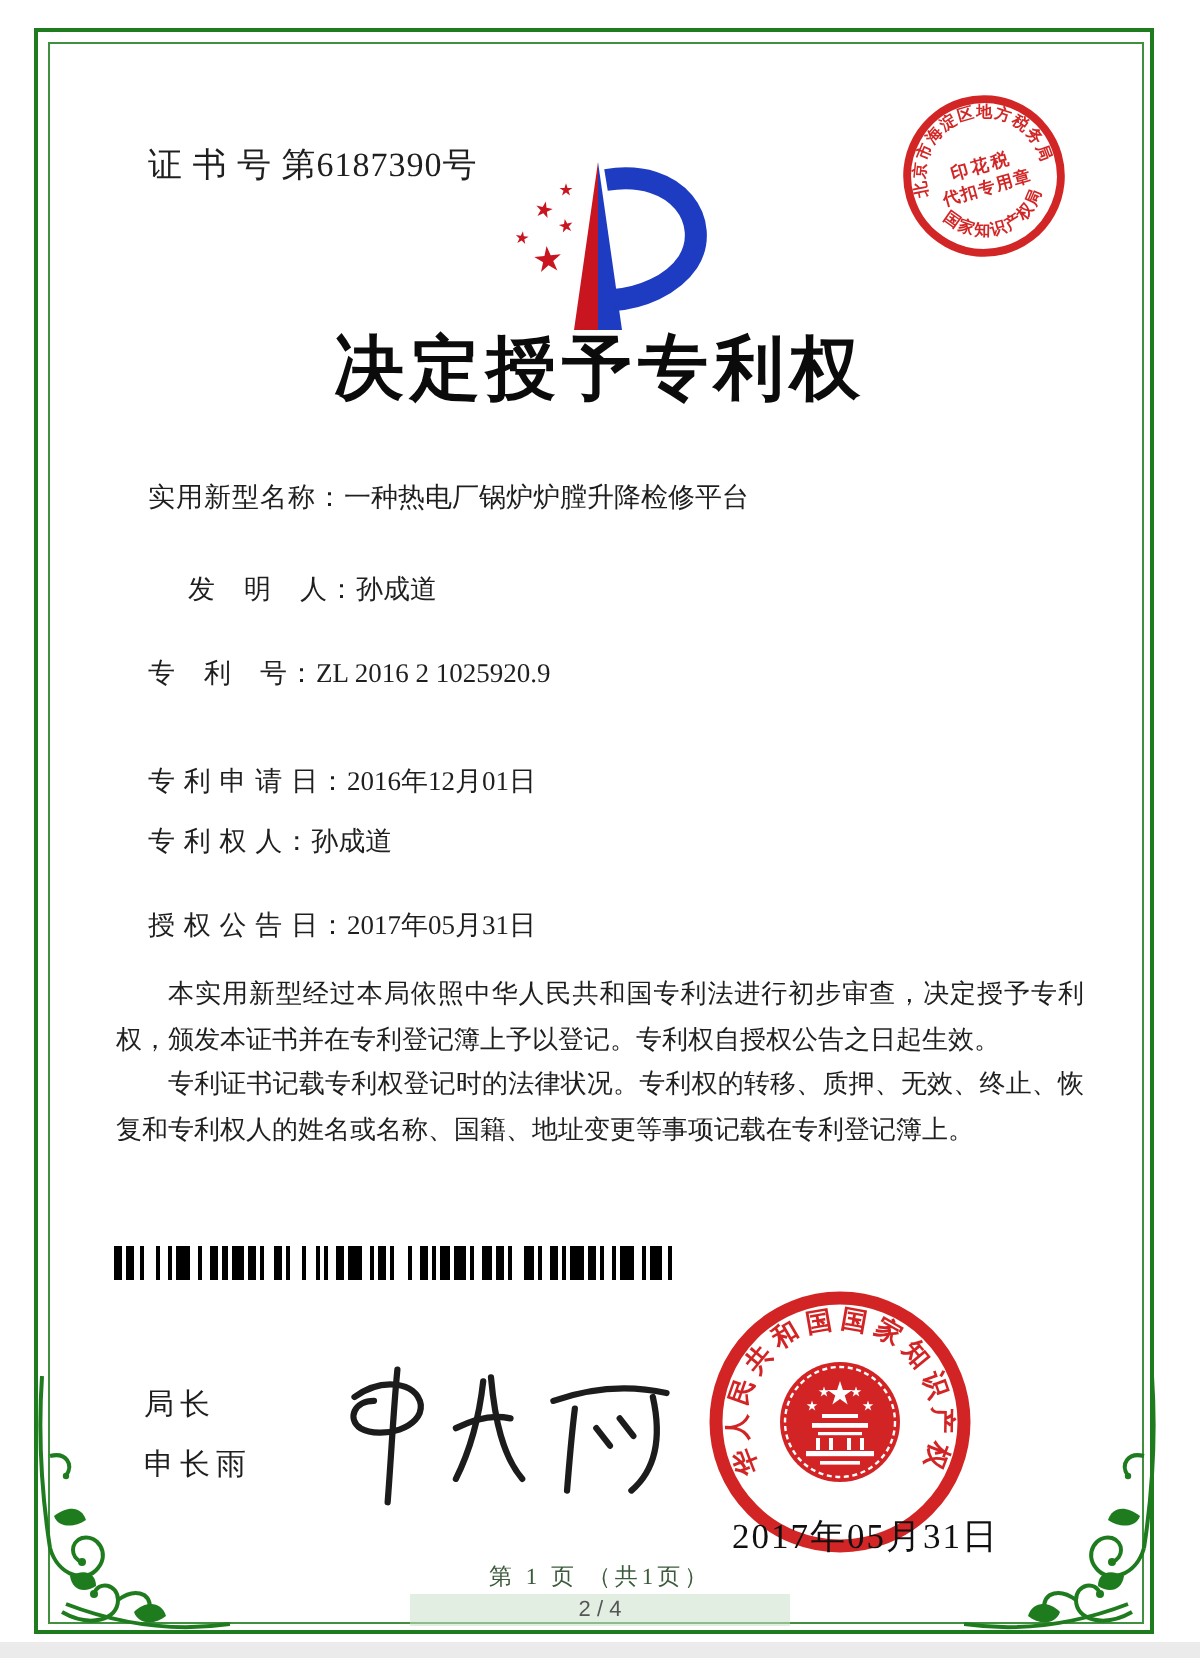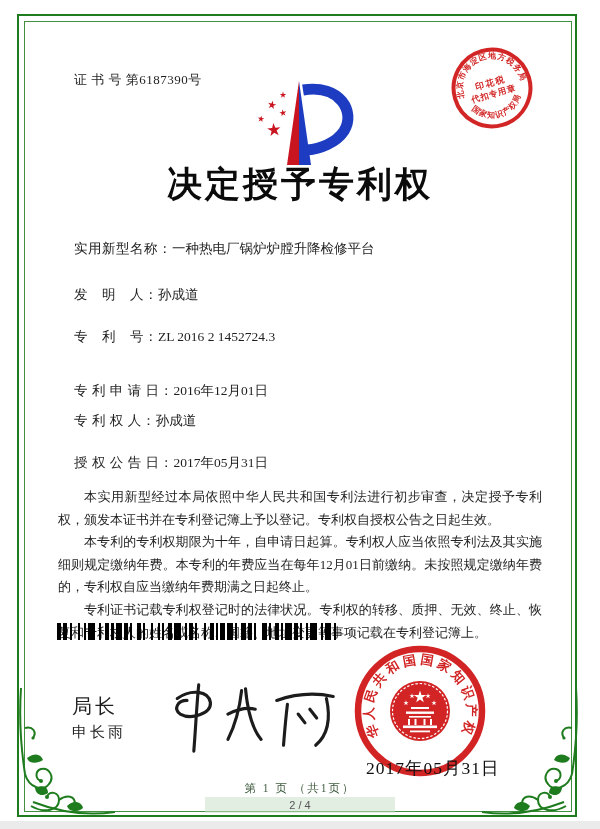--- a/index.html
+++ b/index.html
@@ -12,33 +12,33 @@
   }
   html,body{margin:0;padding:0;}
   body{
     width:600px;height:829px;position:relative;background:#ffffff;
     font-family:"Liberation Serif","DejaVu Serif",serif;color:var(--text-dark);
     overflow:hidden;
   }
   .abs{position:absolute;}
   .frame-outer{left:17px;top:14px;width:556px;height:799px;border:2.5px solid var(--border-green);}
   .frame-inner{left:24px;top:21px;width:546px;height:789px;border:1px solid var(--border-green);opacity:.85;}
-  .cert-number{left:74px;top:71px;font-size:13px;letter-spacing:.5px;}
+  .cert-number{left:74px;top:71px;font-size:17px;letter-spacing:.5px;}
   .logo{left:247px;top:79px;}
   .stamp-small{left:448px;top:44px;}
   .cert-title{left:0;top:161px;width:600px;text-align:center;font-size:35px;font-weight:700;letter-spacing:3px;color:#0b0b0b;}
   .field{left:74px;font-size:13.5px;white-space:nowrap;text-align:center;}
   .field .lbl{letter-spacing:.5px;}
-  .f0{top:240px;} .f1{top:286px;} .f2{top:328px;} .f3{top:382px;} .f4{top:412px;} .f5{top:454px;}
+  .f0{top:240px;} .f1{top:286px;margin-left:20px;} .f2{top:328px;} .f3{top:382px;} .f4{top:412px;} .f5{top:454px;}
   .paras{left:58px;top:486px;width:484px;font-size:13px;line-height:22.6px;text-align:justify;}
   .paras p{margin:0;text-indent:2em;}
   .barcode{left:57px;top:623px;width:291px;height:17px;display:flex;align-items:stretch;overflow:hidden;}
   .bc-bar{background:#000;}
   .bc-space{background:transparent;}
-  .director-title{left:72px;top:693px;font-size:20px;letter-spacing:3px;text-align:center;}
+  .director-title{left:72px;top:693px;font-size:15px;letter-spacing:3px;text-align:center;}
   .director-name{left:72px;top:723px;font-size:15px;letter-spacing:3px;}
   .signature{left:148px;top:676px;}
   .seal-large{left:353px;top:644px;}
   .seal-date{left:366px;top:756px;font-size:17.5px;letter-spacing:1px;color:#101010;}
   .footer-page{left:0;top:781px;width:600px;text-align:center;font-size:11.5px;letter-spacing:2px;color:var(--footer-green);}
   .toast{left:205px;top:797px;width:190px;height:16px;background:rgba(203,224,203,.55);
          display:flex;align-items:center;justify-content:center;font-size:11px;color:#555;
          font-family:"Liberation Sans","DejaVu Sans",sans-serif;}
   .bottom-strip{left:0;top:821px;width:600px;height:8px;background:#ebebeb;}
   .flourish-bl{left:15px;top:688px;}
@@ -90,35 +90,34 @@
 
 <div class="abs cert-title">决定授予专利权</div>
 
 <div class="abs field f0">
   <span class="lbl">实用新型名称：</span><span class="val">一种热电厂锅炉炉膛升降检修平台</span>
 </div>
 <div class="abs field f1">
   <span class="lbl">发　明　人：</span><span class="val">孙成道</span>
 </div>
 <div class="abs field f2">
-  <span class="lbl">专　利　号：</span><span class="val">ZL 2016 2 1452724.3</span>
+  <span class="lbl">专　利　号：</span><span class="val">ZL 2016 2 1025920.9</span>
 </div>
 <div class="abs field f3">
   <span class="lbl">专 利 申 请 日：</span><span class="val">2016年12月01日</span>
 </div>
 <div class="abs field f4">
   <span class="lbl">专 利 权 人：</span><span class="val">孙成道</span>
 </div>
 <div class="abs field f5">
   <span class="lbl">授 权 公 告 日：</span><span class="val">2017年05月31日</span>
 </div>
 
 <div class="abs paras">
   <p>本实用新型经过本局依照中华人民共和国专利法进行初步审查，决定授予专利权，颁发本证书并在专利登记簿上予以登记。专利权自授权公告之日起生效。</p>
-  <p>本专利的专利权期限为十年，自申请日起算。专利权人应当依照专利法及其实施细则规定缴纳年费。本专利的年费应当在每年12月01日前缴纳。未按照规定缴纳年费的，专利权自应当缴纳年费期满之日起终止。</p>
   <p>专利证书记载专利权登记时的法律状况。专利权的转移、质押、无效、终止、恢复和专利权人的姓名或名称、国籍、地址变更等事项记载在专利登记簿上。</p>
 </div>
 
 <div class="abs barcode">
     <div class="bc-bar" style="flex: 0 0 4.2px;"></div>
     <div class="bc-space" style="flex: 0 0 2.1px;"></div>
     <div class="bc-bar" style="flex: 0 0 4.2px;"></div>
     <div class="bc-space" style="flex: 0 0 2.1px;"></div>
     <div class="bc-bar" style="flex: 0 0 2.1px;"></div>
     <div class="bc-space" style="flex: 0 0 6.3px;"></div>

